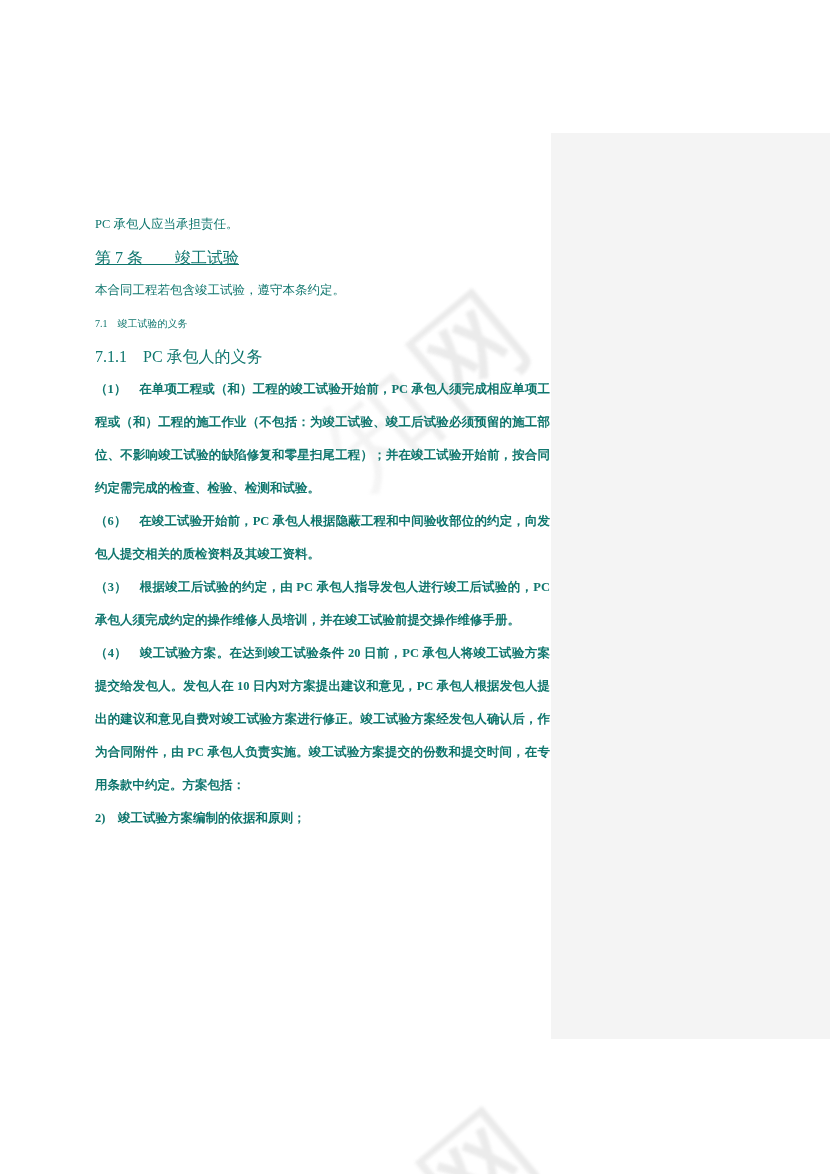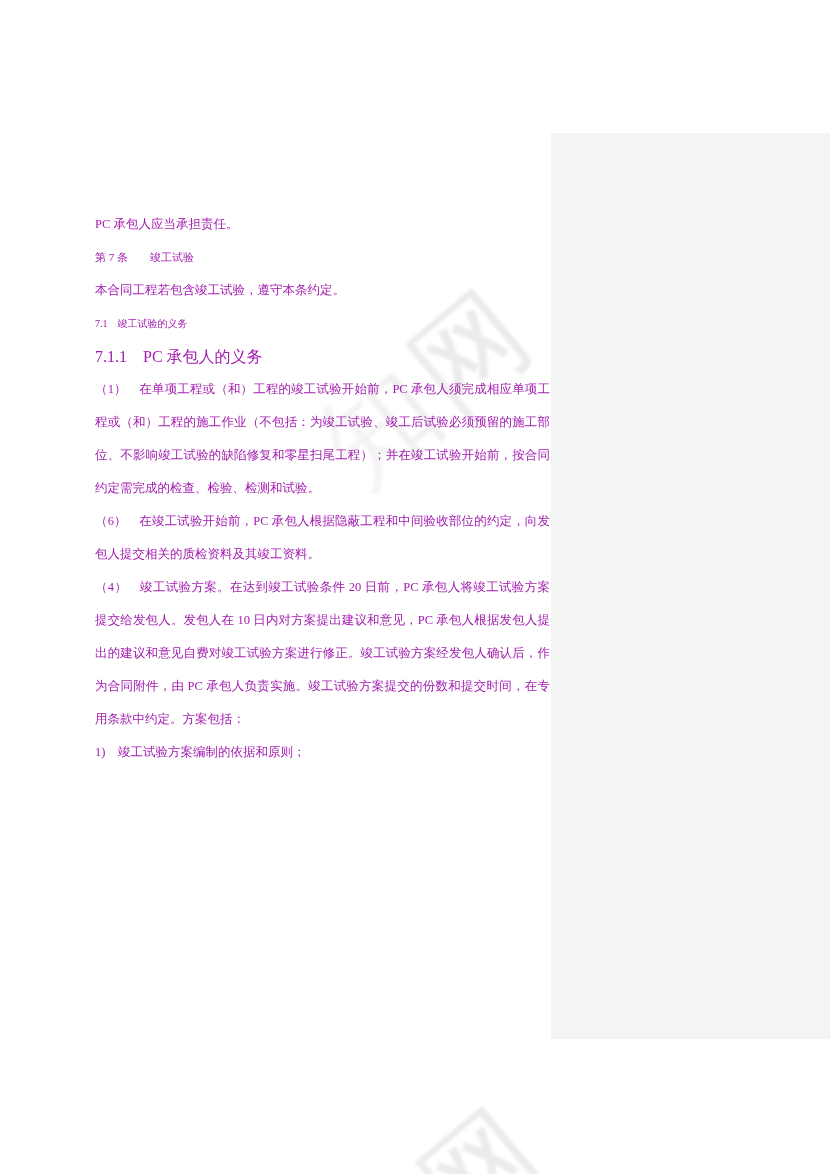--- a/index.html
+++ b/index.html
@@ -43,49 +43,50 @@
     background: #f4f4f4;
   }
 
   
   .text-column {
     position: absolute;
     z-index: 2;
     left: 95px; top: 0;
     width: 455px;
     padding-top: 208px;
-    color: #a21caf;
+    color: #0f766e;
     font-size: 12.5px;
     line-height: 33px;
     text-align: justify;
   }
   .text-column p { margin: 0; padding: 0; }
   .blk-liability   { margin-top: 0; }
-  .blk-article     { margin-top: 25px; font-size: 11px; }
+  .blk-article     { margin-top: 25px; font-size: 16px; text-decoration: underline; }
   .blk-scope       { margin-top: 24px; }
   .blk-h71         { margin-top: 17px; font-size: 10px; }
   .blk-h711        { margin-top: 14px; font-size: 16px; }
-  .blk-item        { margin-top: 0; }
+  .blk-item        { margin-top: 0; font-weight: bold; }
 </style>
 </head>
 <body>
 
 <div class="canvas">
 
   <div class="watermark wm-center">知网</div>
 
   <div class="watermark wm-bottom">知网</div>
 
   <div class="side-panel"></div>
 
   <div class="text-column">
     <p class="blk-liability">PC 承包人应当承担责任。</p>
     <p class="blk-article">第 7 条　　竣工试验</p>
     <p class="blk-scope">本合同工程若包含竣工试验，遵守本条约定。</p>
     <p class="blk-h71">7.1　竣工试验的义务</p>
     <p class="blk-h711">7.1.1　PC 承包人的义务</p>
     <p class="blk-item">（1）　在单项工程或（和）工程的竣工试验开始前，PC 承包人须完成相应单项工程或（和）工程的施工作业（不包括：为竣工试验、竣工后试验必须预留的施工部位、不影响竣工试验的缺陷修复和零星扫尾工程）；并在竣工试验开始前，按合同约定需完成的检查、检验、检测和试验。</p>
     <p class="blk-item">（6）　在竣工试验开始前，PC 承包人根据隐蔽工程和中间验收部位的约定，向发包人提交相关的质检资料及其竣工资料。</p>
+    <p class="blk-item">（3）　根据竣工后试验的约定，由 PC 承包人指导发包人进行竣工后试验的，PC 承包人须完成约定的操作维修人员培训，并在竣工试验前提交操作维修手册。</p>
     <p class="blk-item">（4）　竣工试验方案。在达到竣工试验条件 20 日前，PC 承包人将竣工试验方案提交给发包人。发包人在 10 日内对方案提出建议和意见，PC 承包人根据发包人提出的建议和意见自费对竣工试验方案进行修正。竣工试验方案经发包人确认后，作为合同附件，由 PC 承包人负责实施。竣工试验方案提交的份数和提交时间，在专用条款中约定。方案包括：</p>
-    <p class="blk-item">1)　竣工试验方案编制的依据和原则；</p>
+    <p class="blk-item">2)　竣工试验方案编制的依据和原则；</p>
   </div>
 
 </div>
 
 </body></html>

